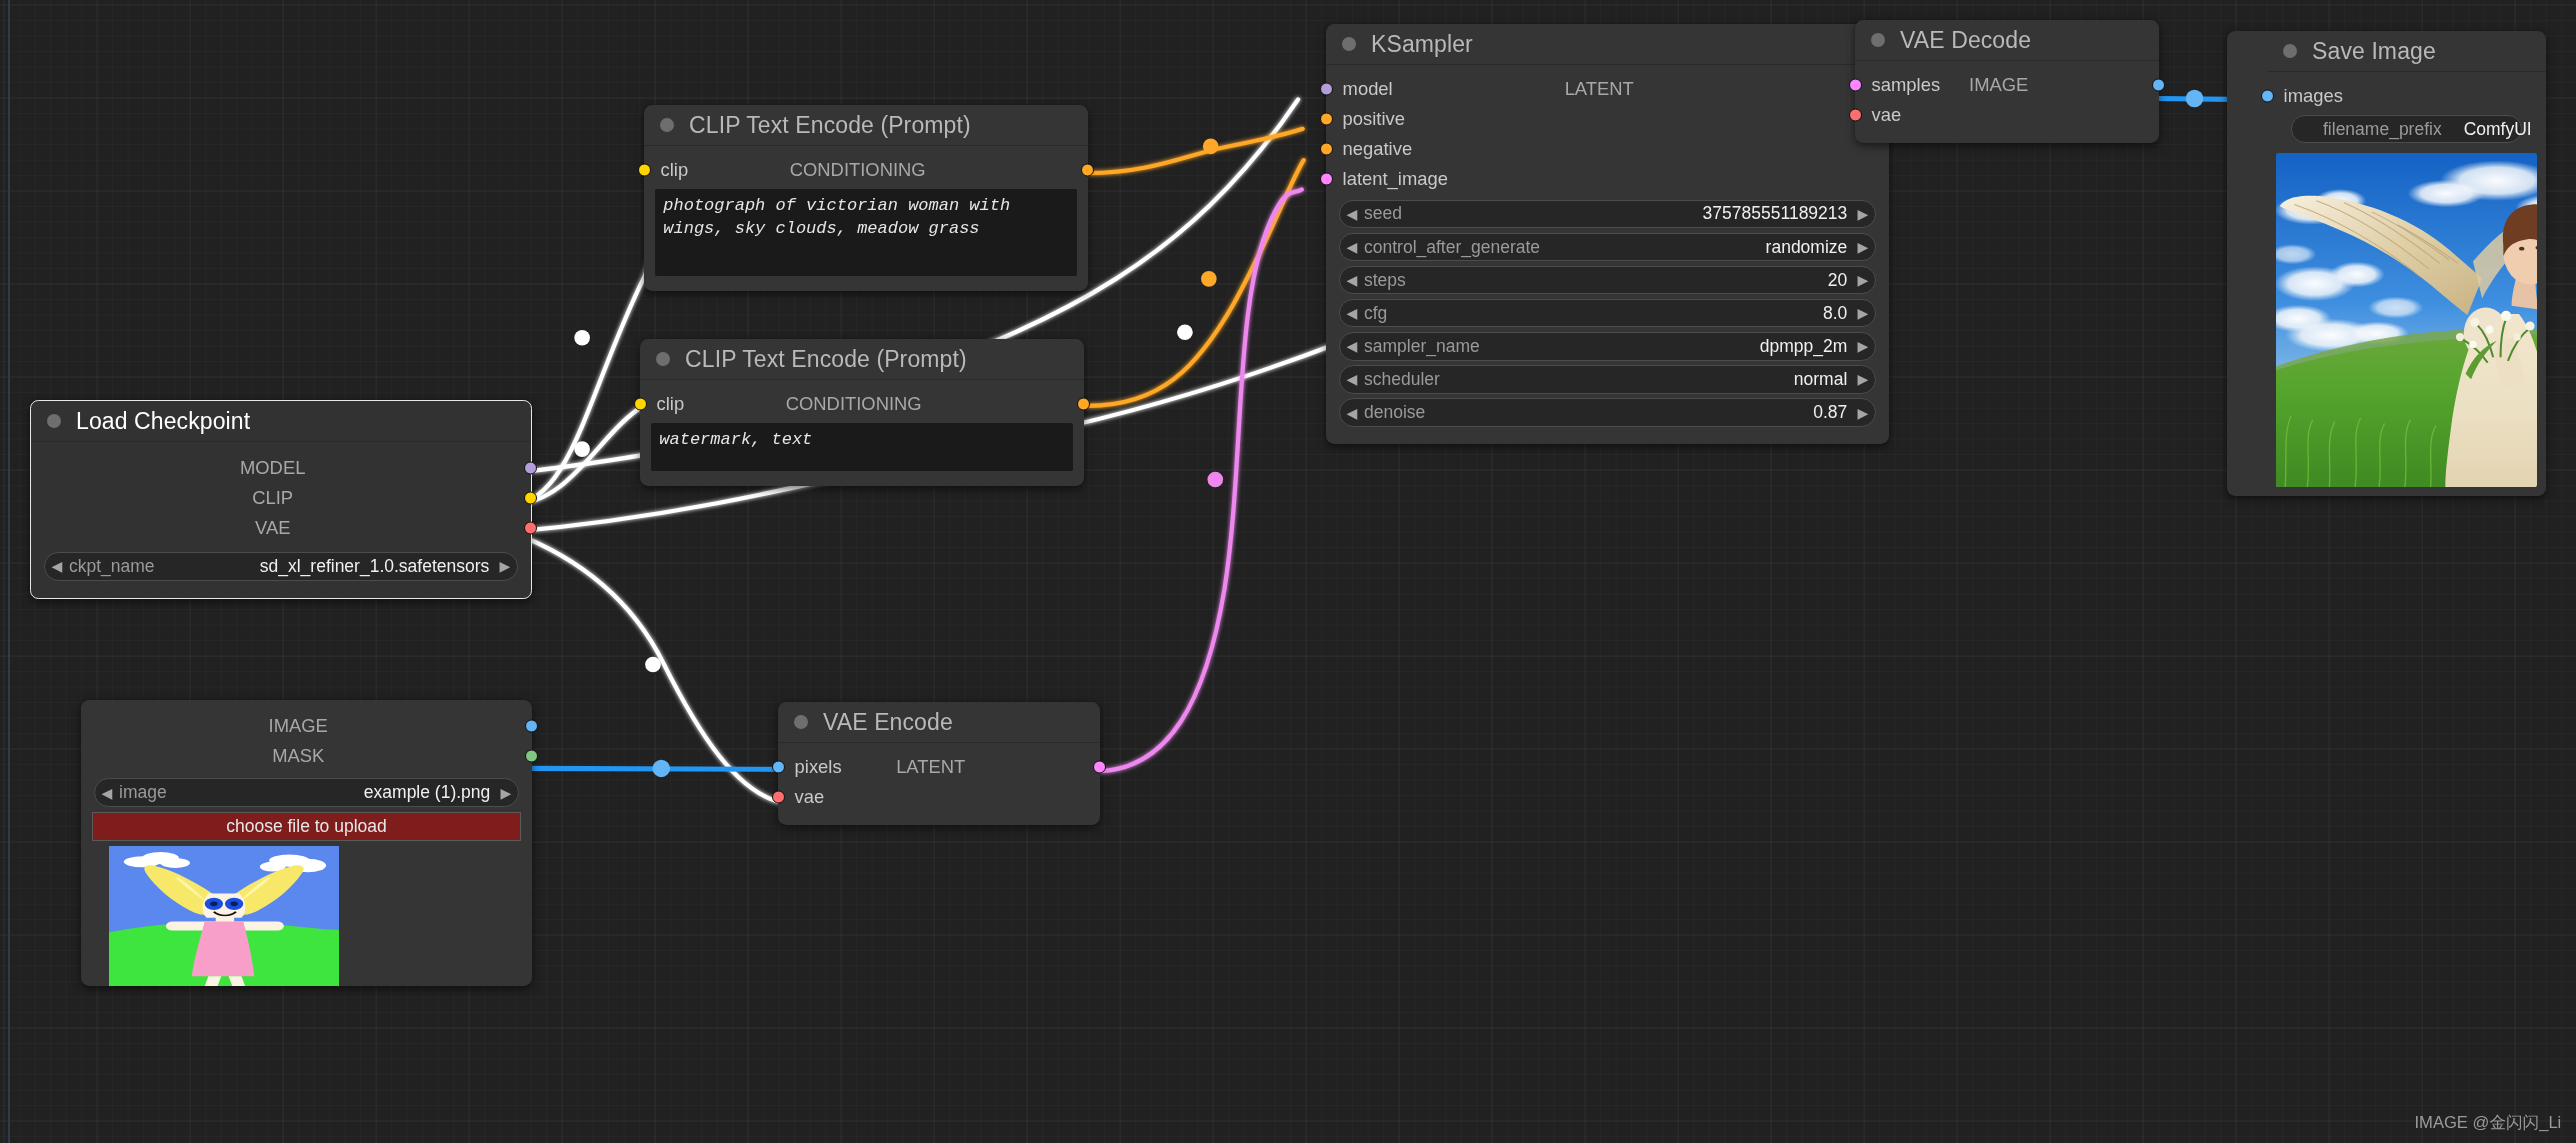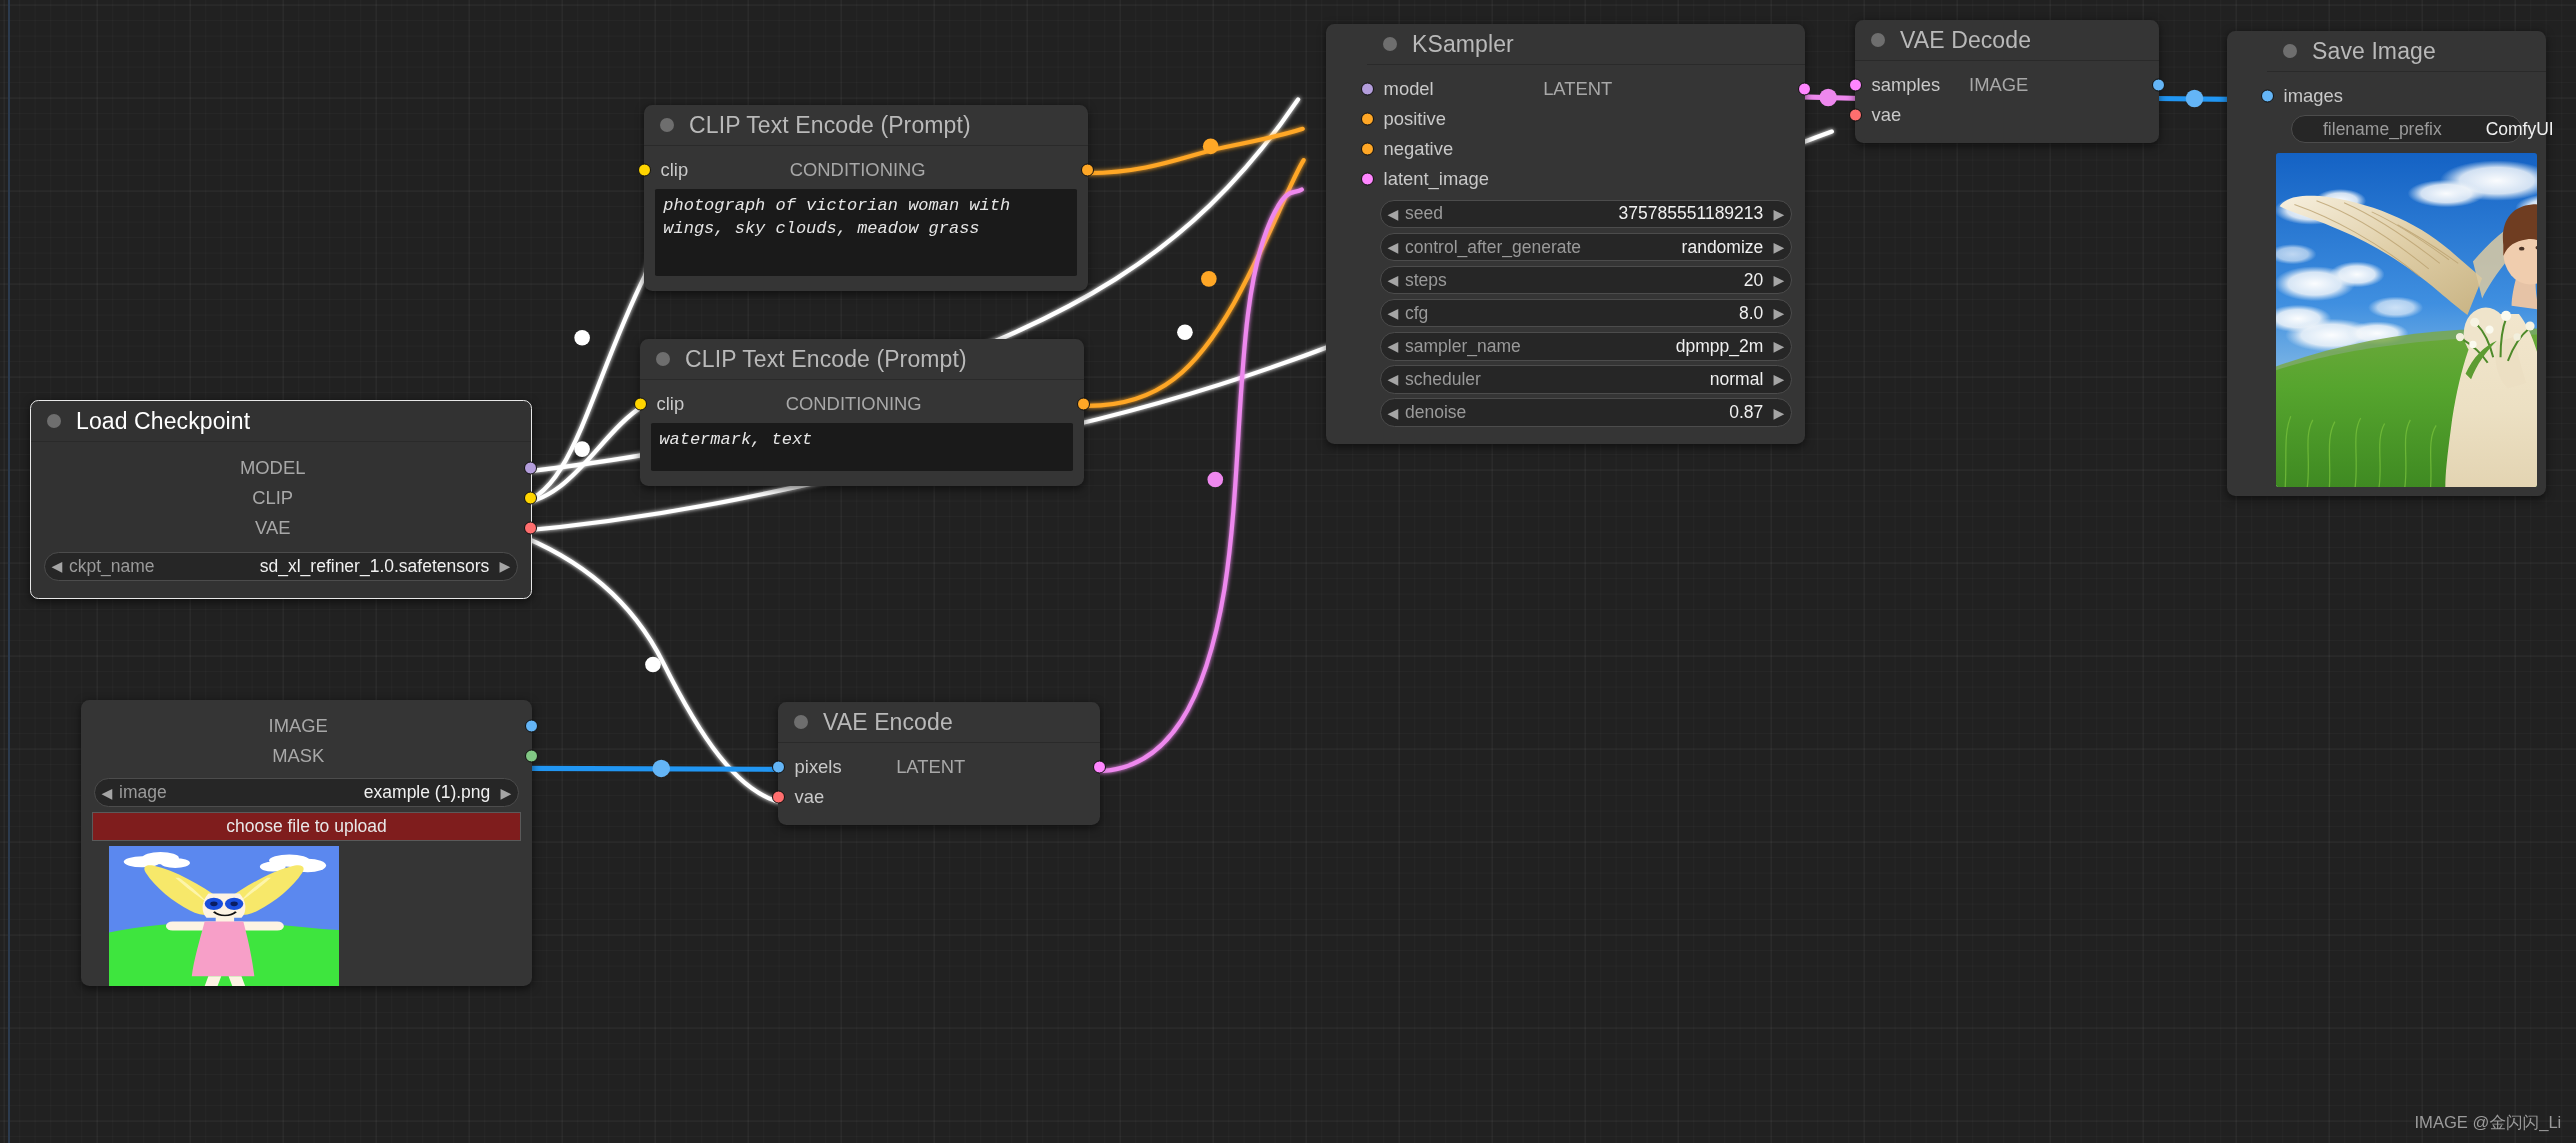--- a/index.html
+++ b/index.html
@@ -77,21 +77,21 @@
     font-size: 17.5px;
   }
   .widget .arr {
     color: #a5a5a5; font-size: 14px; width: 24px;
     text-align: center; flex: 0 0 auto; line-height: 1;
   }
   .widget .wname { color: #9a9a9a; flex: 0 0 auto; }
   .widget .wval { color: #f0f0f0; margin-left: auto; padding-right: 3.7px; white-space: nowrap; }
   .widget.nobtn { justify-content: space-between; padding: 0 31px; gap: 22px; }
   .widget.nobtn .wname { color: #9a9a9a; }
-  .widget.nobtn .wval { margin-left: 22px; }
+  .widget.nobtn .wval { }
 
   .textarea {
     margin: 3.7px 11px 1.8px 11px;
     background: #1a1a1a;
     color: #e6e6e6;
     font-family: "Liberation Mono", monospace;
     font-size: 17px;
     line-height: 1.32;
     padding: 6.4px 8.3px;
     border-radius: 1.8px;
@@ -236,21 +236,21 @@
         </div>
         <div class="slot out" style="position:absolute; left:0; top:0; right:0;">
           <span class="lbl">CONDITIONING</span>
           <span class="dot" style="background:#ffa726"></span>
         </div>
       </div>
       <div class="textarea" style="height:48px;">watermark, text</div>
     </div>
   </div>
 
-  <div class="node" id="n-ks" style="left:1326px; top:24px; width:479px;padding-left:41px;">
+  <div class="node" id="n-ks" style="left:1326px; top:24px; width:563px;">
     <div class="node-title">
       <span class="title-dot"></span>
       <span>KSampler</span>
     </div>
     <div class="node-body">
       <div style="position:relative; height:30px;">
         <div class="slot in" style="position:absolute; left:0; top:0; right:0;">
           <span class="dot" style="background:#b39ddb"></span>
           <span class="lbl">model</span>
         </div>

